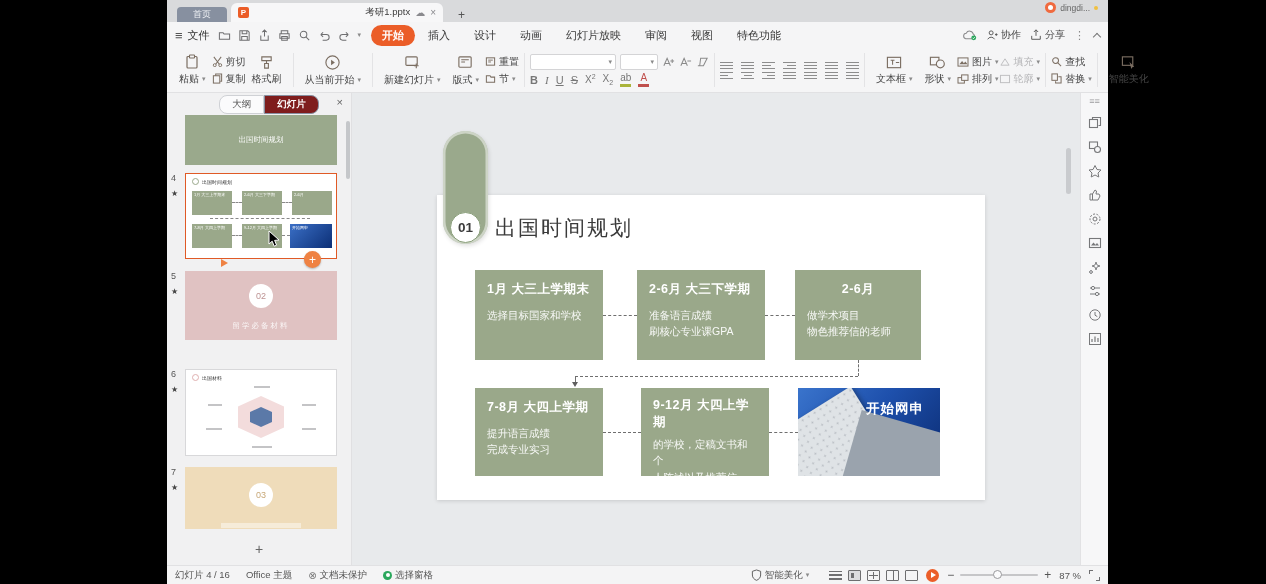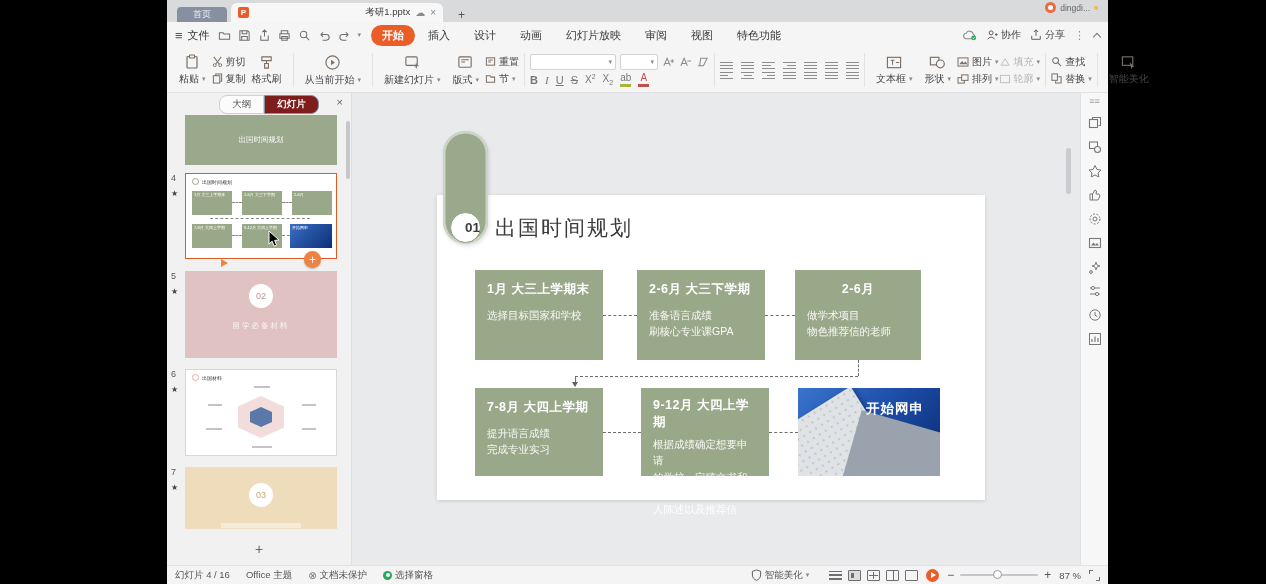--- a/index.html
+++ b/index.html
@@ -108,21 +108,21 @@
 
   
   .center-col { flex:1; display:flex; flex-direction:column; min-width:0; }
   .canvas { flex:1; position:relative; background:#e8eaec; overflow:hidden; }
   .slide { position:absolute; left:85px; top:102px; width:548px; height:305px; background:#fff;
            box-shadow:0 1px 4px rgba(0,0,0,.14); }
   .capsule { position:absolute; left:91px; top:38px; width:45px; height:113px; background:#9aa98c;
              border-radius:23px; box-shadow:inset 0 0 0 2.5px rgba(255,255,255,.5), 1px 2px 4px rgba(0,0,0,.12); z-index:2; }
   .badge01 { position:absolute; left:98px; top:119px; width:31px; height:31px; border-radius:50%;
              background:#fff; border:1.5px solid #8ba07c; color:#3c3c3c; font-weight:bold; font-size:13.5px;
-             display:flex; align-items:center; justify-content:flex-end; z-index:3; }
+             display:flex; align-items:center; justify-content:center; z-index:3; }
   .slide-title { position:absolute; left:143px; top:121px; font-size:21px; color:#3a3a3a;
                  letter-spacing:2px; z-index:3; }
   .fbox { position:absolute; background:#9aa88a; color:#fff; padding:11px 12px 8px; z-index:2; }
   .fbox h4 { font-size:12.5px; font-weight:bold; letter-spacing:.5px; margin-bottom:9px; }
   .fbox p { font-size:10.5px; line-height:1.55; color:rgba(255,255,255,.93); }
   .fbox.center h4 { text-align:center; }
   .imgbox { position:absolute; overflow:hidden; background:linear-gradient(130deg,#3a74cc 0%,#1e50ac 45%,#0a2a70 100%); z-index:2; }
   .paper-a { position:absolute; left:-30px; top:22px; width:118px; height:100px; background:#dfe3e6;
              transform:rotate(-32deg); background-image:radial-gradient(#b7bcc2 .8px, transparent 1.2px);
              background-size:7px 7px; box-shadow:2px 2px 5px rgba(0,0,0,.3); }
@@ -584,21 +584,21 @@
               <div class="mdash" style="left:46px; top:61px; width:10px;"></div>
               <div class="mdash" style="left:96px; top:61px; width:8px;"></div>
             </div>
             <div class="play-tri"></div>
             <div class="addfab">+</div>
           </div>
 
           <div class="titem" style="top:156px;">
             <span class="tnum">5</span>
             <span class="tstar">★</span>
-            <div class="thumb pinkthumb" style="height:87px;">
+            <div class="thumb pinkthumb" style="height:69px;">
               <div class="circ-badge" style="top:13px; width:24px; height:24px; font-size:9px; color:#bd9393;">
                   <span>02</span>
                 </div>
               <div style="position:absolute; top:50px; width:100%; text-align:center; font-size:7.5px; color:rgba(255,255,255,.85); letter-spacing:2px;">留学必备材料</div>
             </div>
           </div>
 
           <div class="titem" style="top:254px;">
             <span class="tnum">6</span>
             <span class="tstar">★</span>
@@ -659,21 +659,20 @@
             <p>物色推荐信的老师</p>
           </div>
 
           <div class="fbox" style="left:123px; top:295px; width:128px; height:88px;">
             <h4>7-8月  大四上学期</h4>
             <p>提升语言成绩</p>
             <p>完成专业实习</p>
           </div>
           <div class="fbox" style="left:289px; top:295px; width:128px; height:88px; padding-top:9px;">
             <h4 style="margin-bottom:5px;">9-12月  大四上学期</h4>
-            <p>根据成绩确定想要申请</p>
             <p>的学校，定稿文书和个</p>
             <p>人陈述以及推荐信</p>
           </div>
           <div class="imgbox" style="left:446px; top:295px; width:142px; height:88px;">
             <div class="paper-a"></div>
             <div class="paper-b"></div>
             <h4>开始网申</h4>
           </div>
 
           <div class="dash-h" style="left:251px; top:222px; width:34px;"></div>

